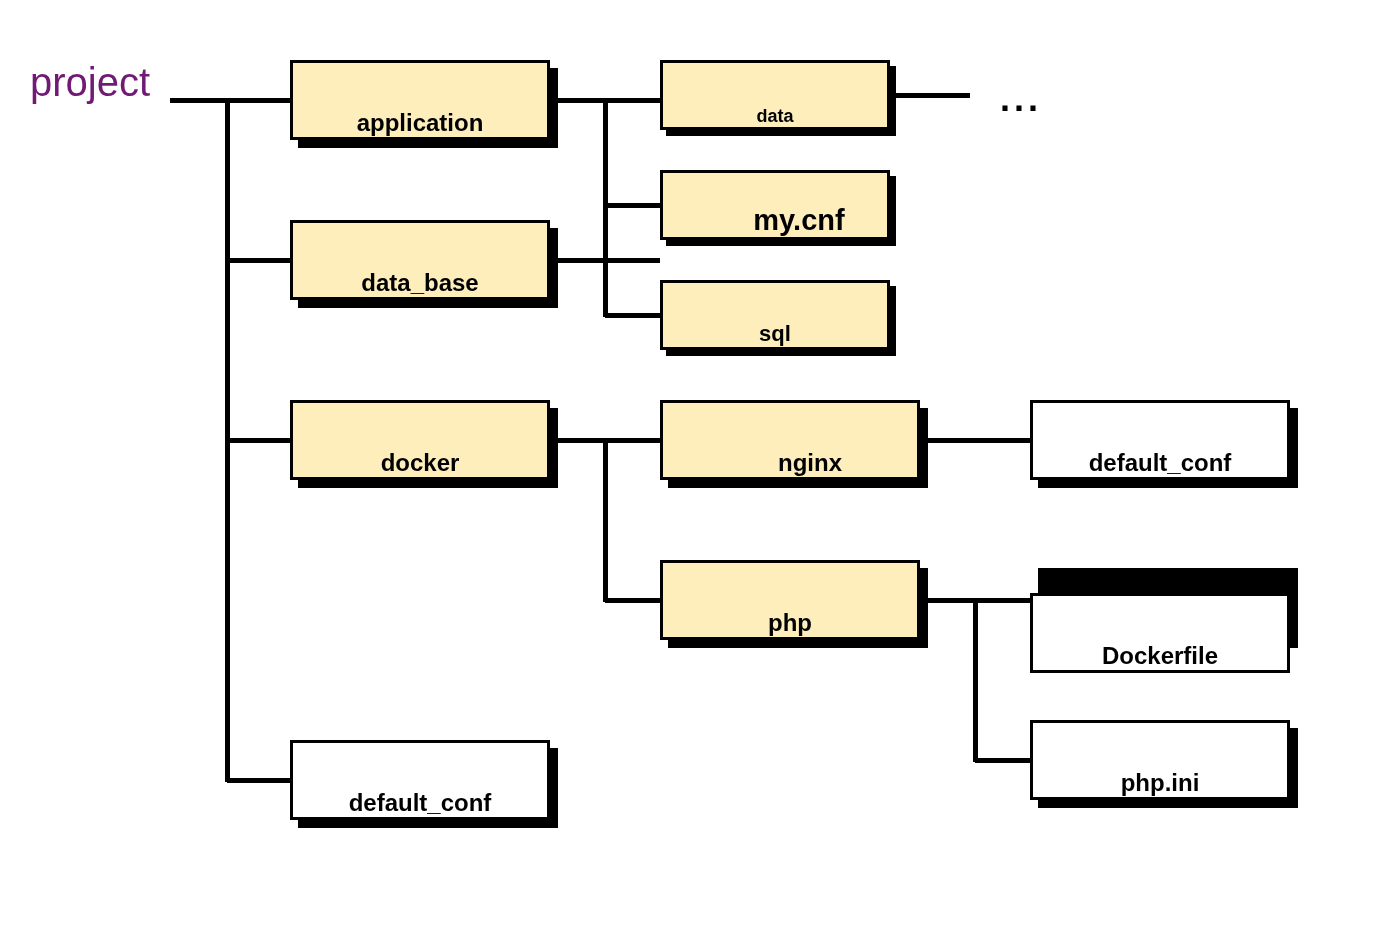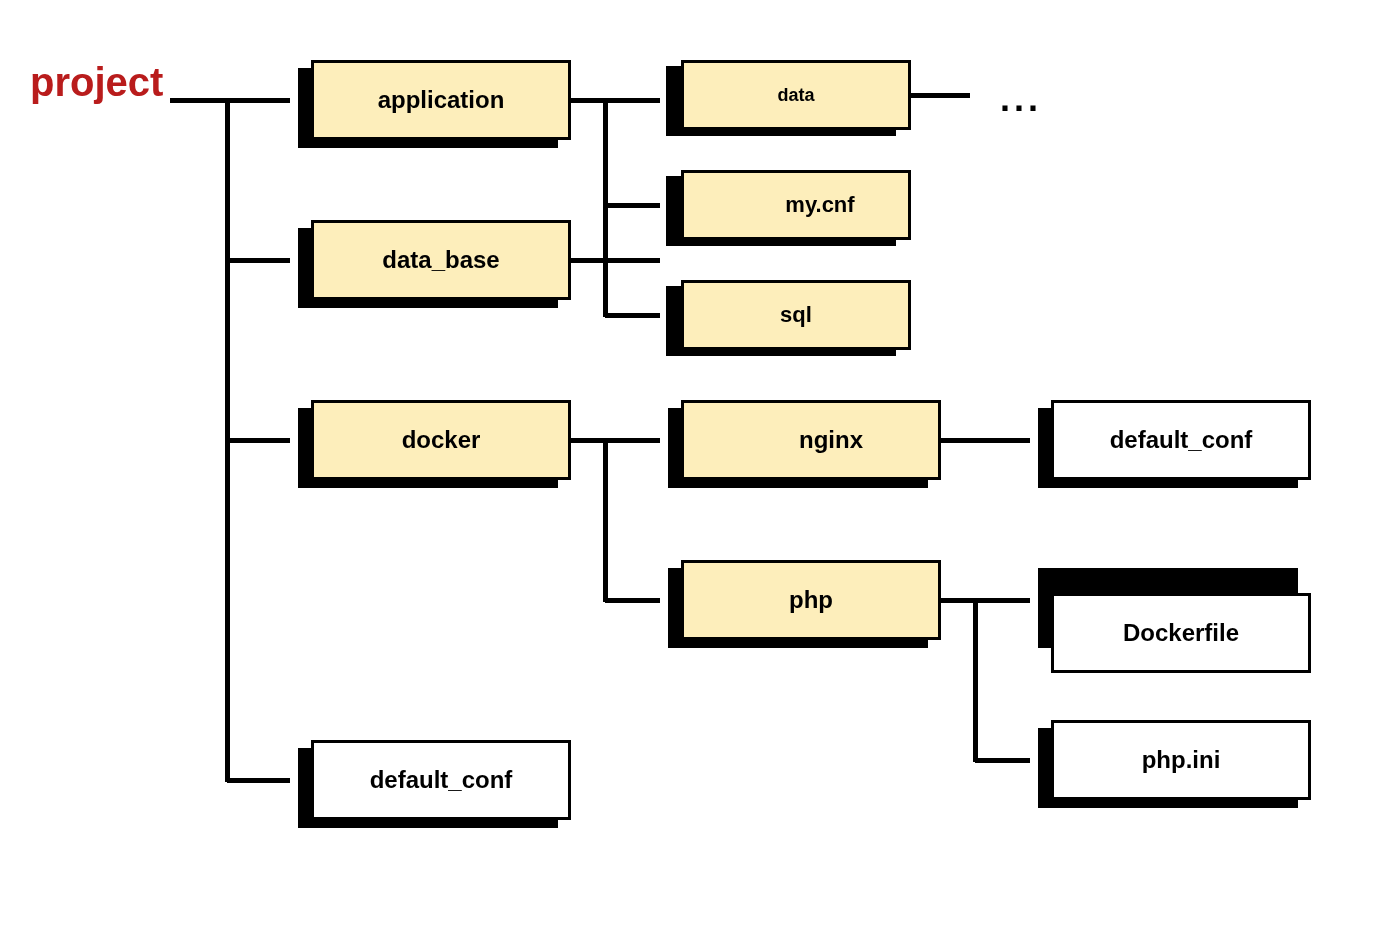--- a/index.html
+++ b/index.html
@@ -2,44 +2,43 @@
 <html><head>
 <meta charset="utf-8">
 <style>
   html,body{margin:0;padding:0;background:#fff;font-family:Arial,Helvetica,sans-serif;}
   #stage{position:relative;width:1400px;height:940px;}
   .node{
     position:absolute;
     box-sizing:border-box;
     border:3px solid #000;
     display:flex;
-    align-items:center;
+    align-items:flex-end;
     justify-content:center;
     font-weight:700;
     font-size:24px;
     background:#fff;
-    margin-left:21px;
   }
   .node.dir{background:#fdeebb;}
   .shadow{
     position:absolute;
     background:#000;
     z-index:0;
   }
   .node{z-index:1;}
   .connector{
     position:absolute;
     background:#000;
     z-index:0;
   }
   .root-label{
     position:absolute;
     font-size:40px;
-    font-weight:700;
-    color:#b91c1c;
+    font-weight:400;
+    color:#701a75;
   }
   .ellipsis{
     position:absolute;
     font-size:36px;
     font-weight:700;
     color:#000;
     letter-spacing:4px;
   }
 </style>
 </head>
@@ -80,21 +79,21 @@
     </div>
     <div class="shadow" style="left: 298px; top: 748px; width: 260px; height: 80px;"></div>
     <div class="node" style="left: 290px; top: 740px; width: 260px; height: 80px;">
       <span>default_conf</span>
     </div>
     <div class="shadow" style="left: 666px; top: 66px; width: 230px; height: 70px;"></div>
     <div class="node dir" style="left: 660px; top: 60px; width: 230px; height: 70px; font-size: 18px;">
       <span>data</span>
     </div>
     <div class="shadow" style="left: 666px; top: 176px; width: 230px; height: 70px;"></div>
-    <div class="node dir" style="left: 660px; top: 170px; width: 230px; height: 70px; font-size: 22px; padding-left: 48px;">
+    <div class="node dir" style="left: 660px; top: 170px; width: 230px; height: 70px; font-size: 29px; padding-left: 48px;">
       <span>my.cnf</span>
     </div>
     <div class="shadow" style="left: 666px; top: 286px; width: 230px; height: 70px;"></div>
     <div class="node dir" style="left: 660px; top: 280px; width: 230px; height: 70px; font-size: 22px;">
       <span>sql</span>
     </div>
     <div class="shadow" style="left: 668px; top: 408px; width: 260px; height: 80px;"></div>
     <div class="node dir" style="left: 660px; top: 400px; width: 260px; height: 80px; padding-left: 40px;">
       <span>nginx</span>
     </div>

